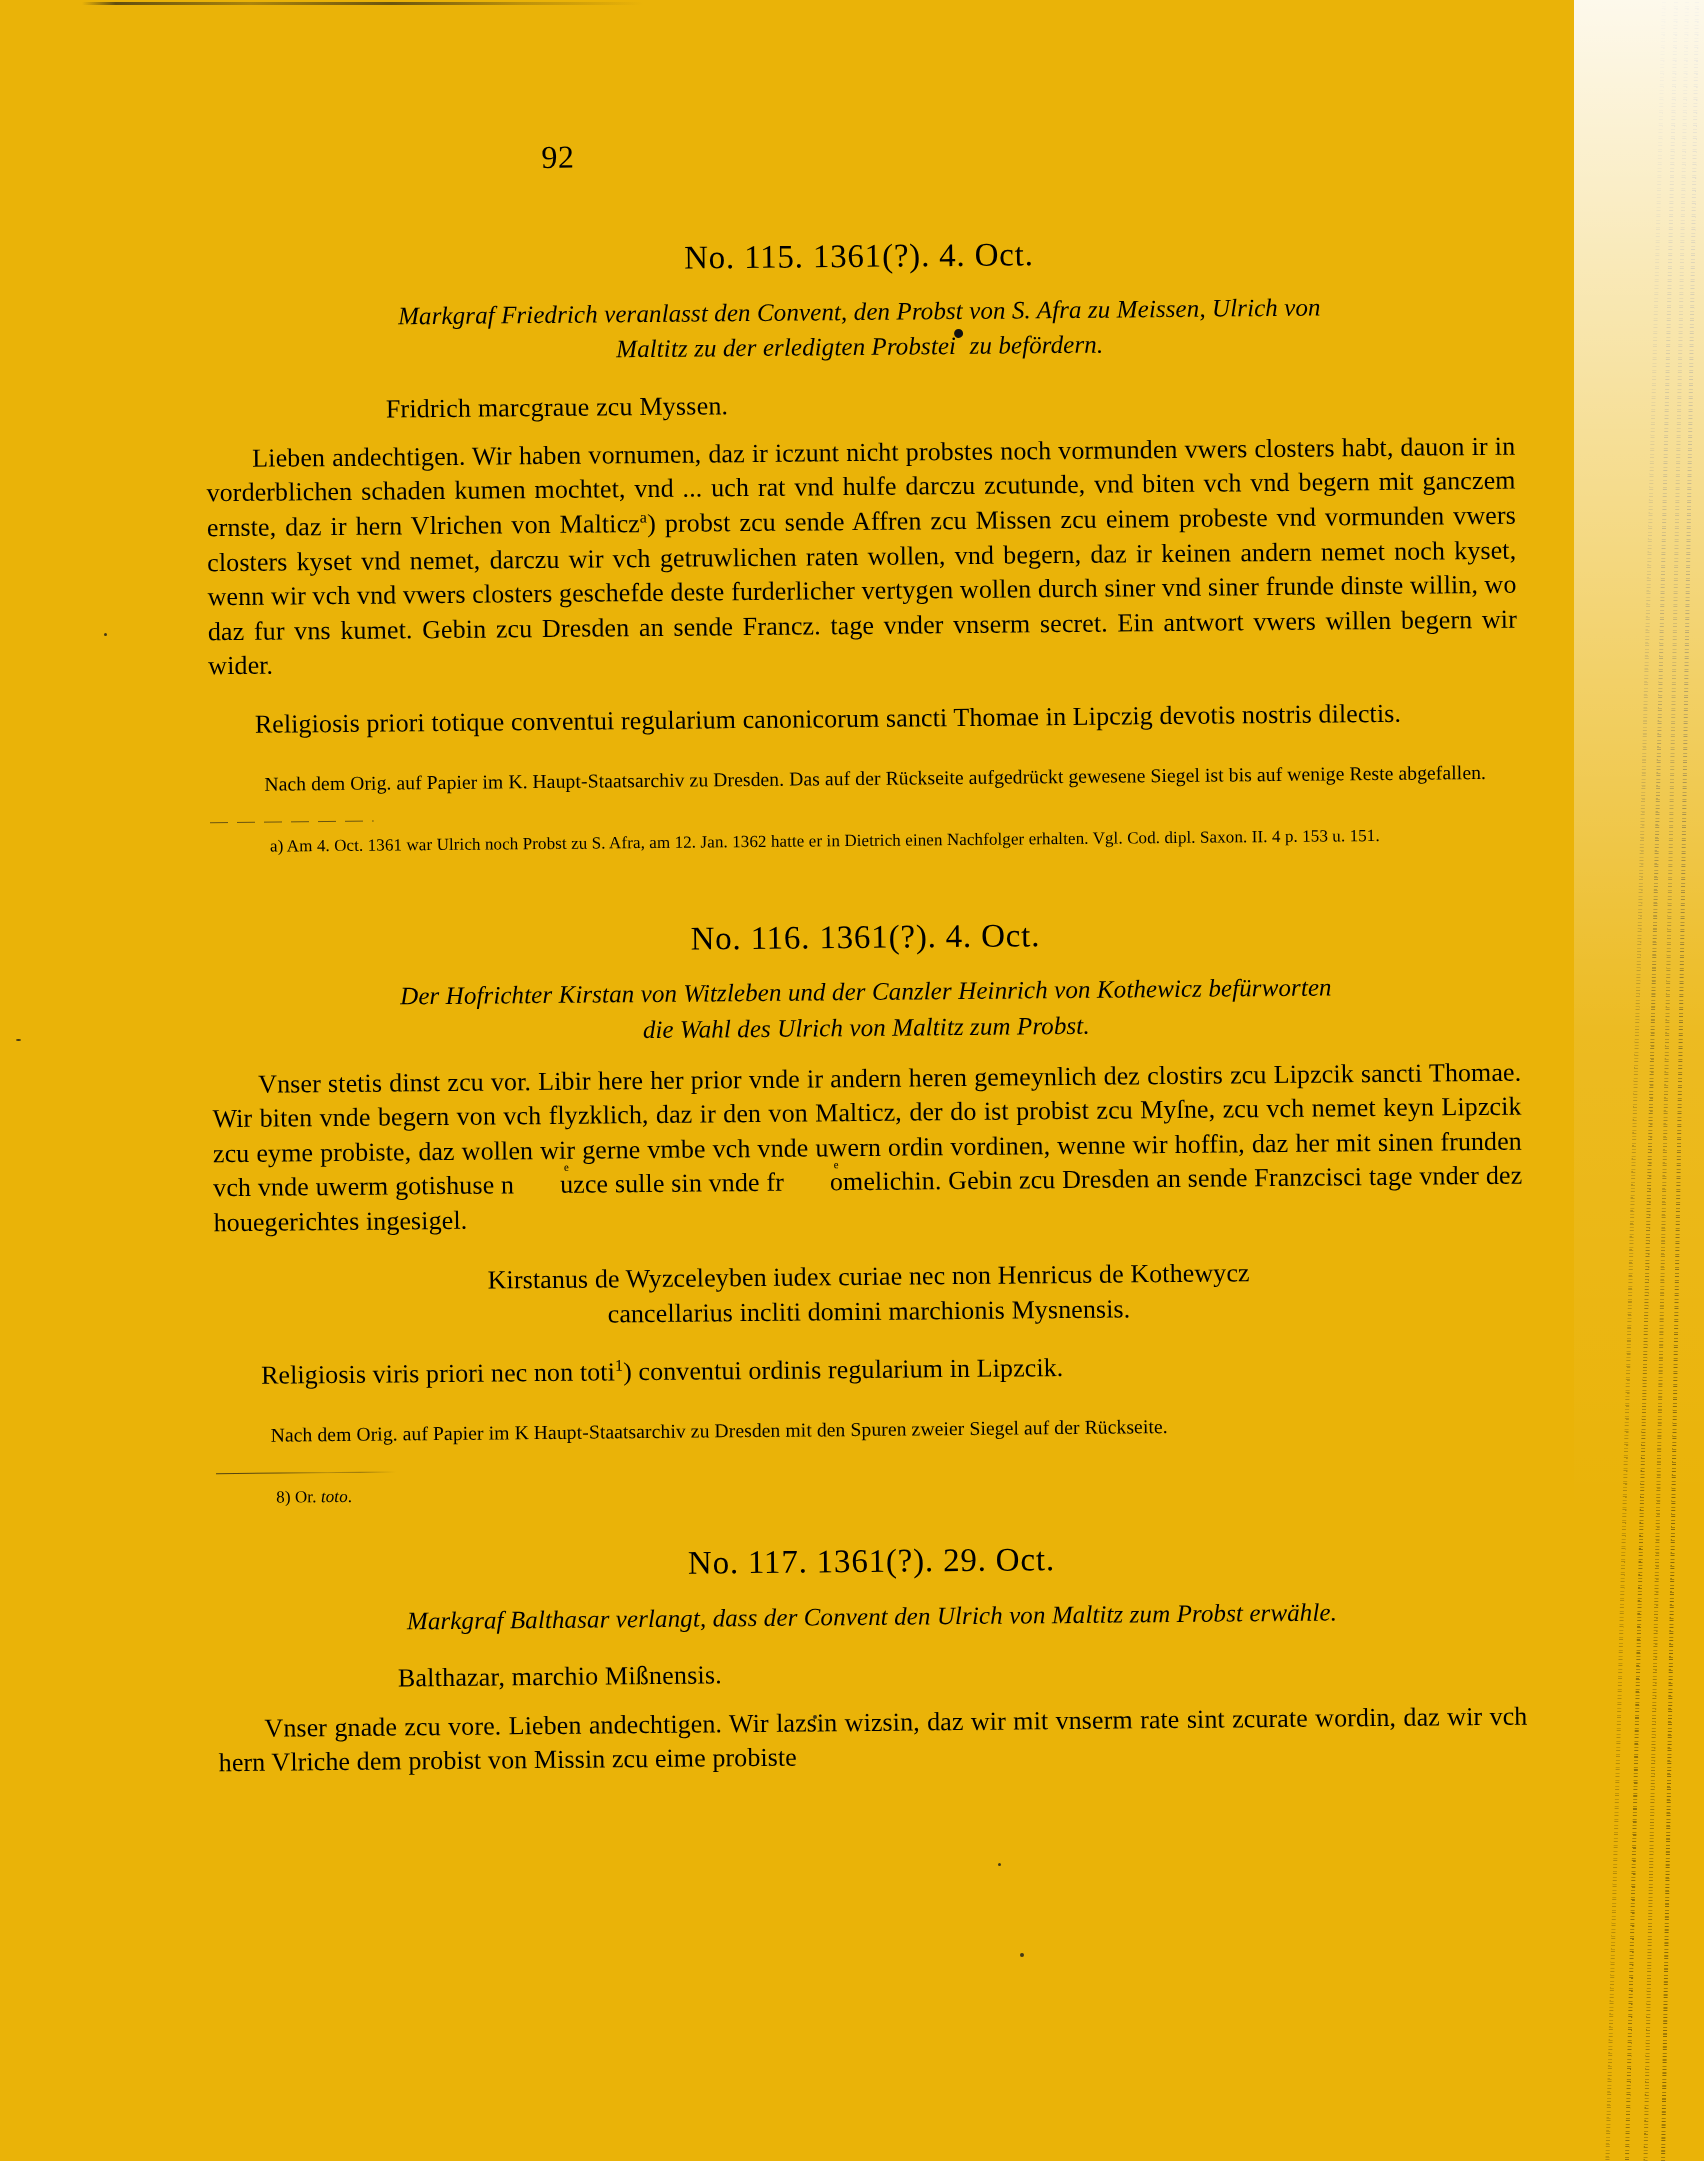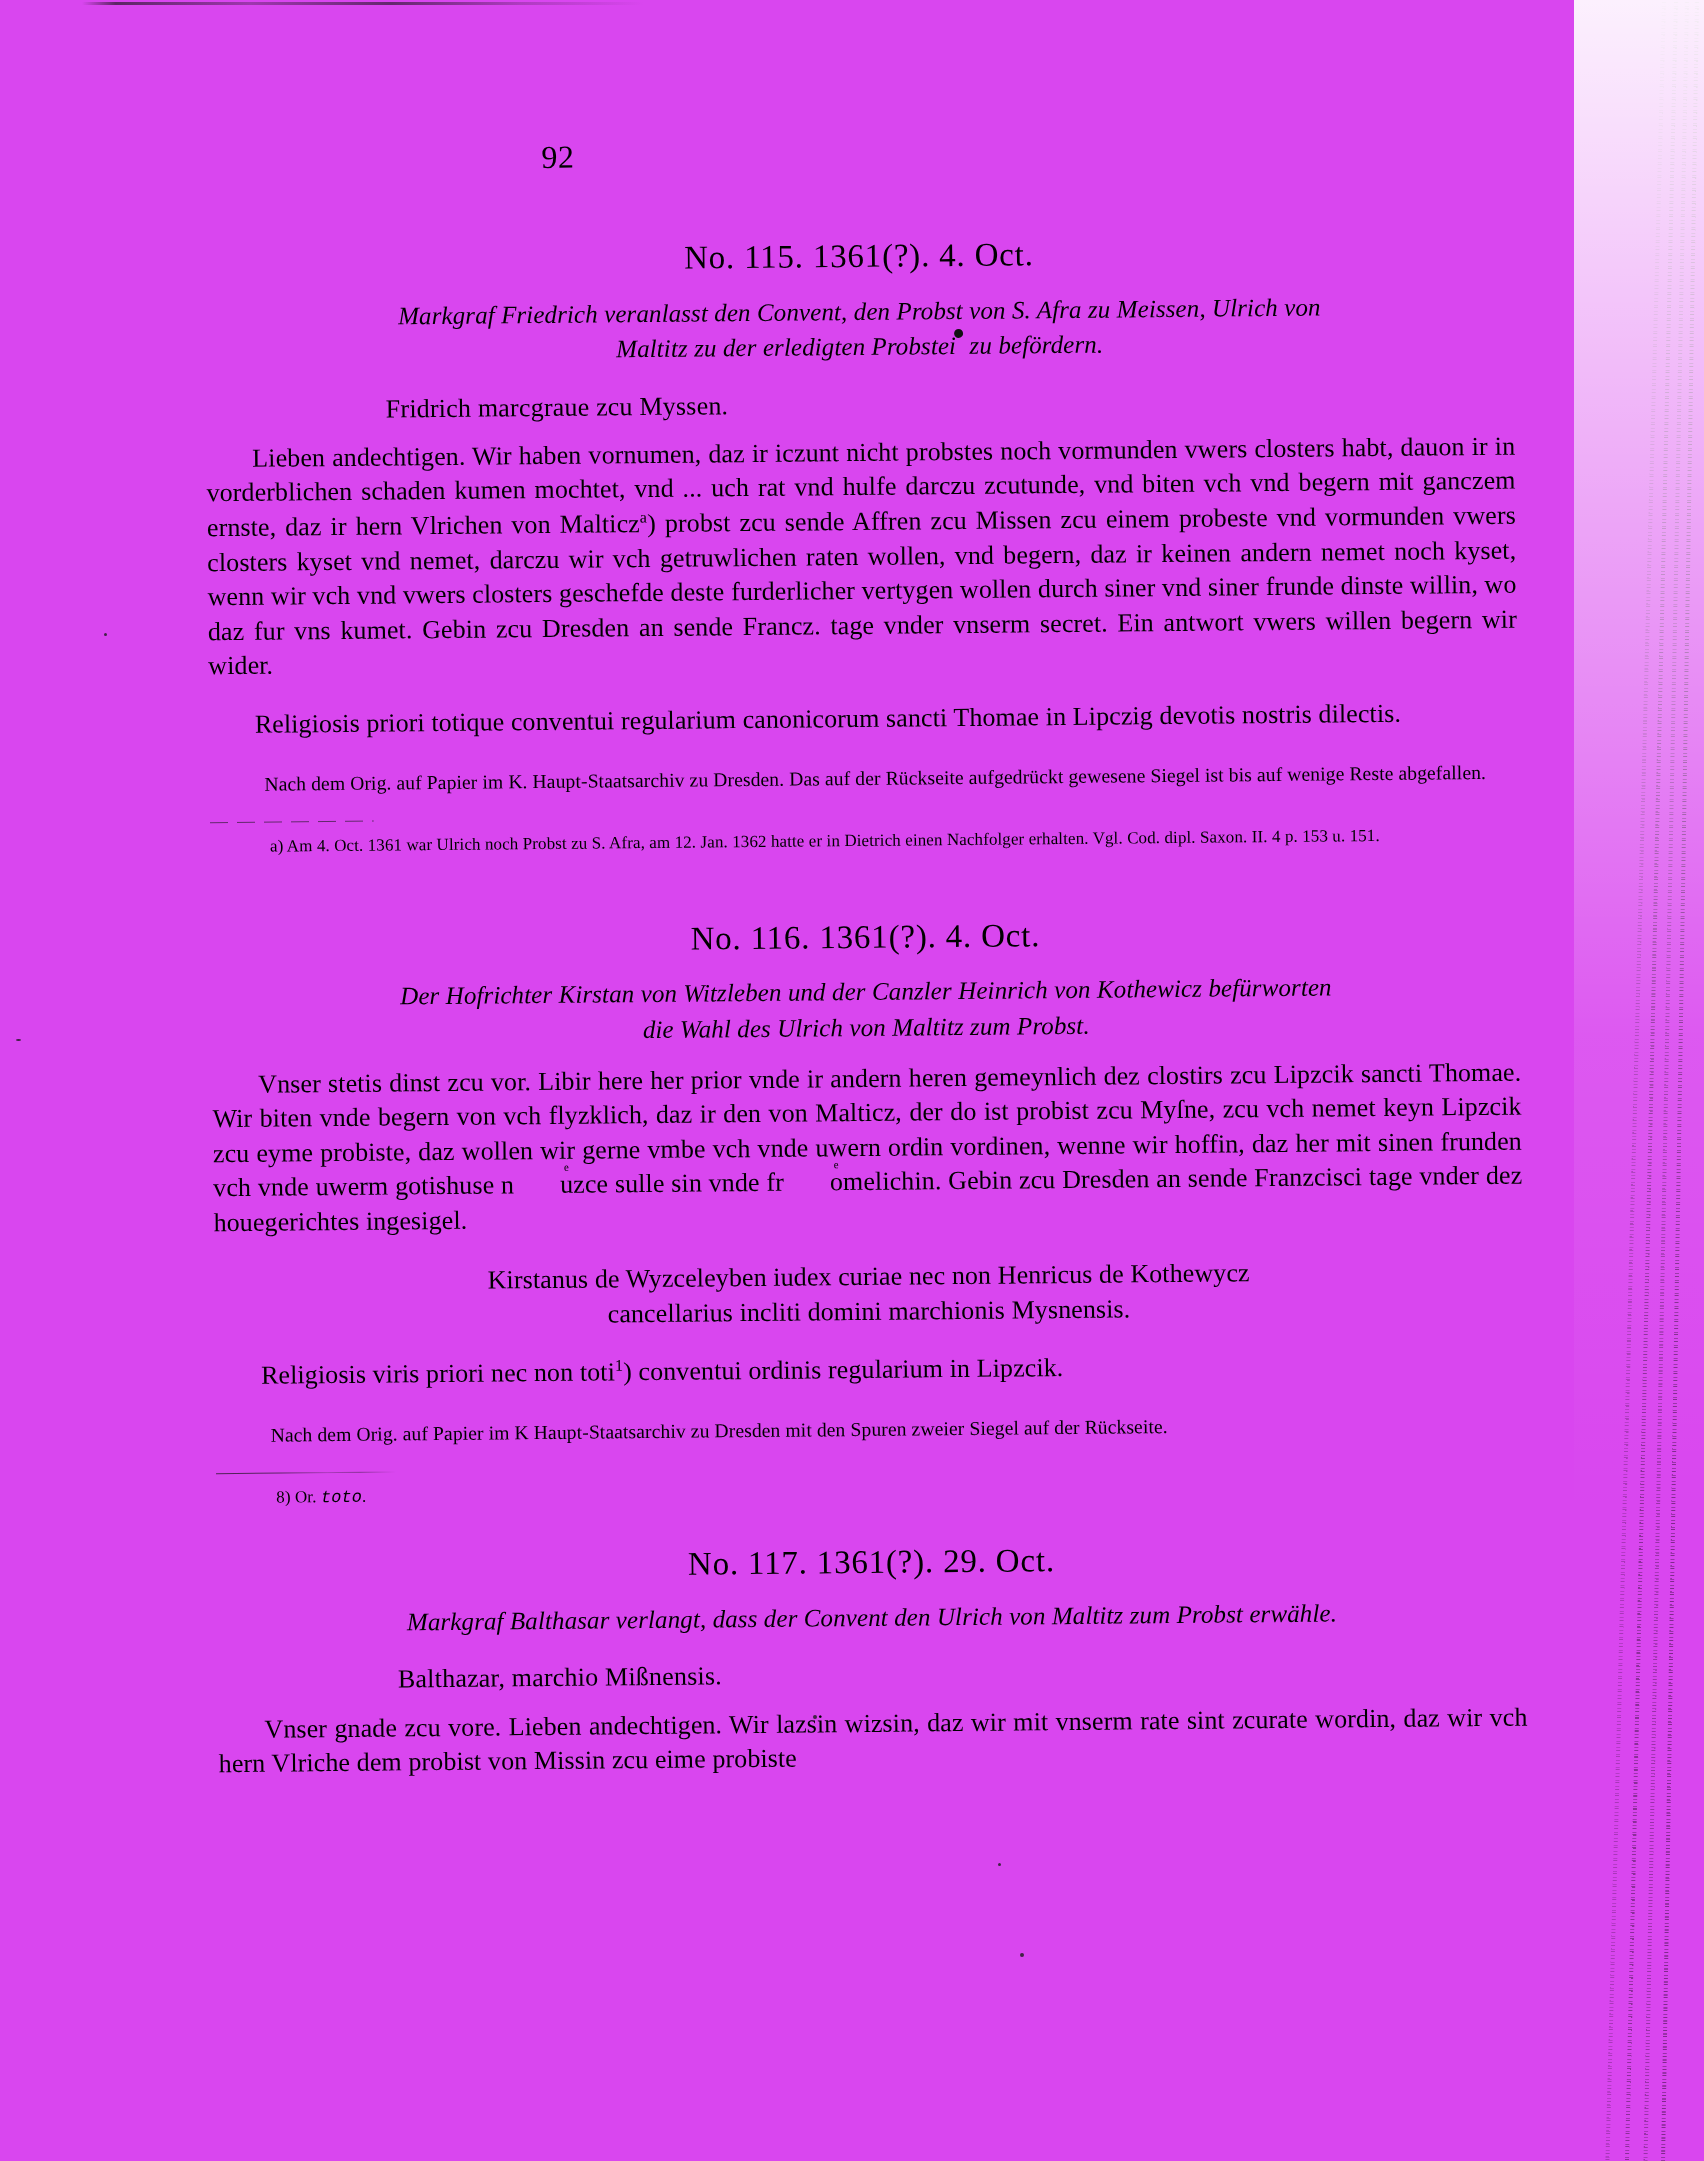--- a/index.html
+++ b/index.html
@@ -11,21 +11,21 @@
   body {
     font-family: "Liberation Serif", "DejaVu Serif", serif;
     color: #000000;
   }
 
   
   #page {
     position: relative;
     width: 1705px;
     height: 2161px;
-    background: #d946ef;
+    background: #eab308;
     overflow: hidden;
   }
 
   
   .artifact-top-line {
     position: absolute;
     top: 2.2px;
     left: 82px;
     width: 562px;
     height: 2.7px;
@@ -197,21 +197,21 @@
 
   p.footnote {
     font-size: 17px;
     line-height: 1.45;
     margin: 12px 0 0 0;
     text-align: justify;
     text-indent: 60px;
     letter-spacing: 0.1px;
   }
   p.footnote.short { text-align: left; }
-  p.footnote .it { font-style: italic; font-family: Liberation Mono, monospace; }
+  p.footnote .it { font-style: italic; }
 
   sup.marker { font-size: .62em; vertical-align: super; line-height: 0; }
 
   .gap-lg  { height: 65px; }
   .gap-md  { height: 38px; }
 
   
   .supvow { position: relative; display: inline-block; }
   .supvow > .e {
     position: absolute;

